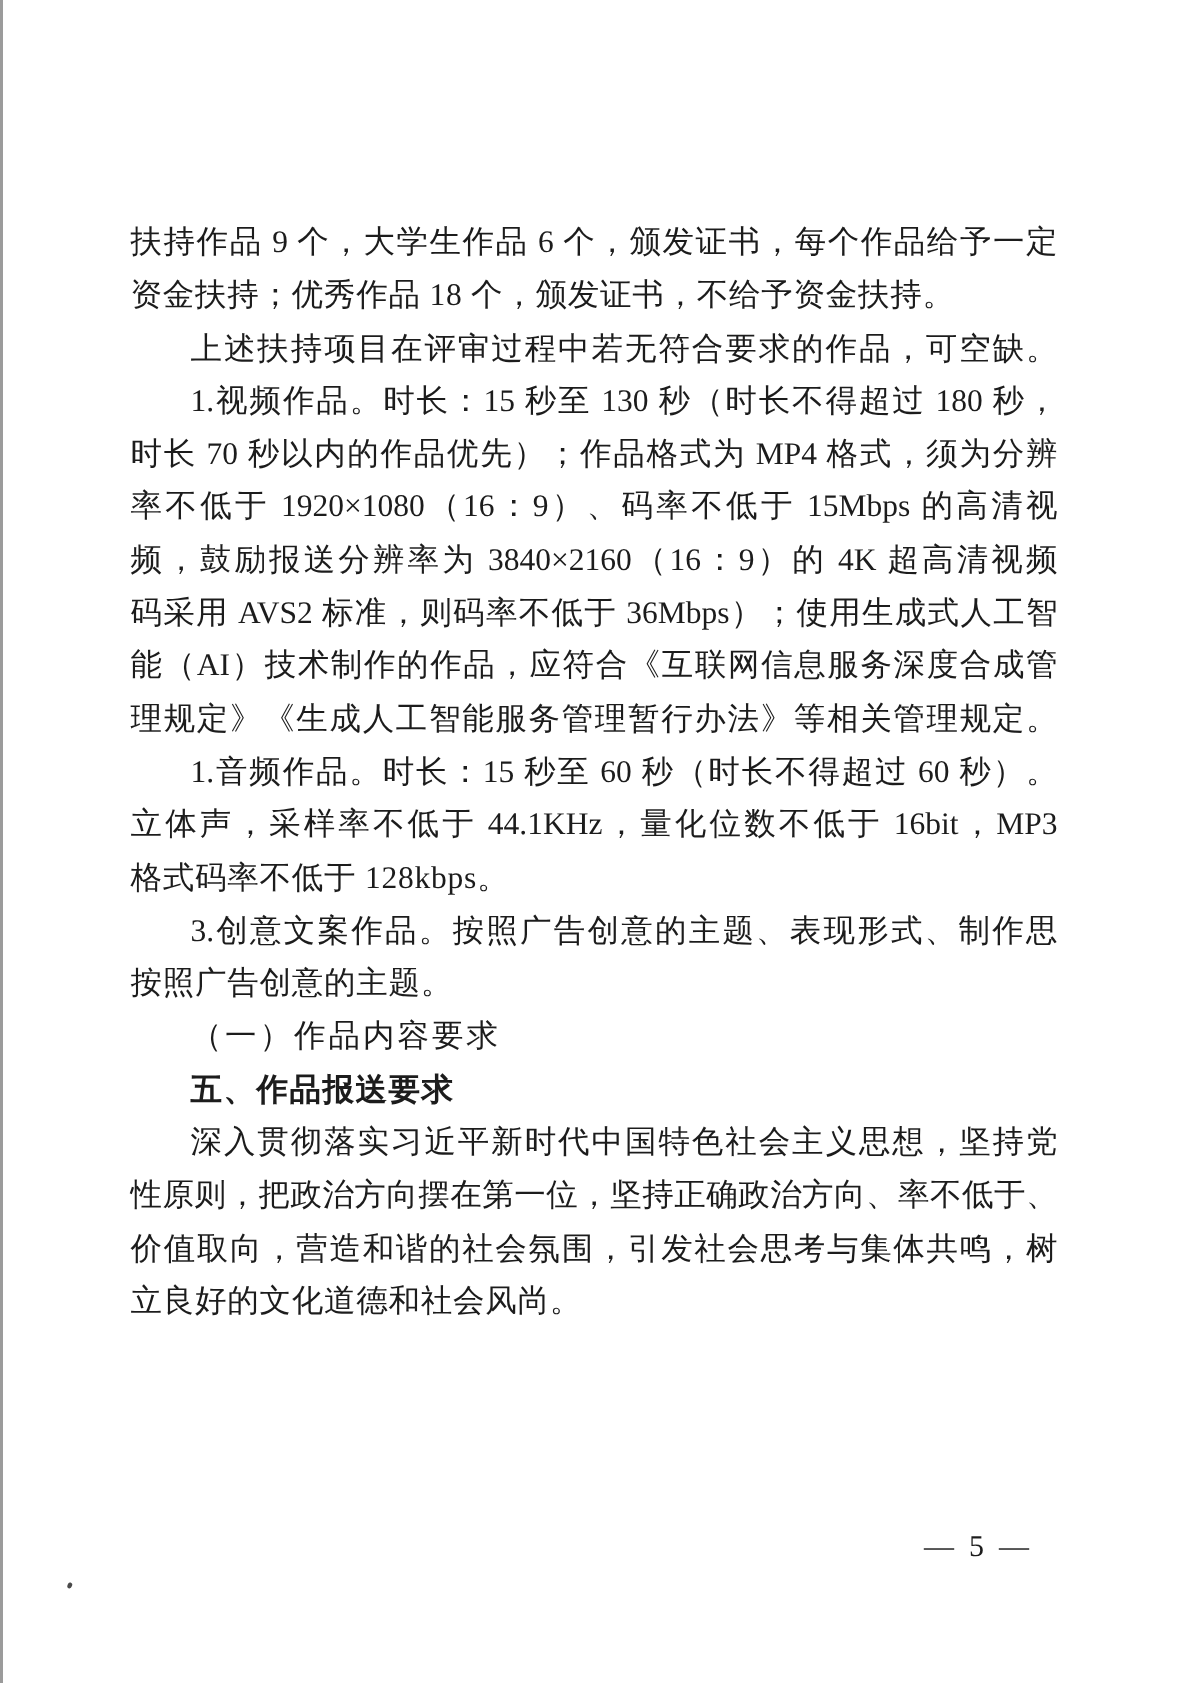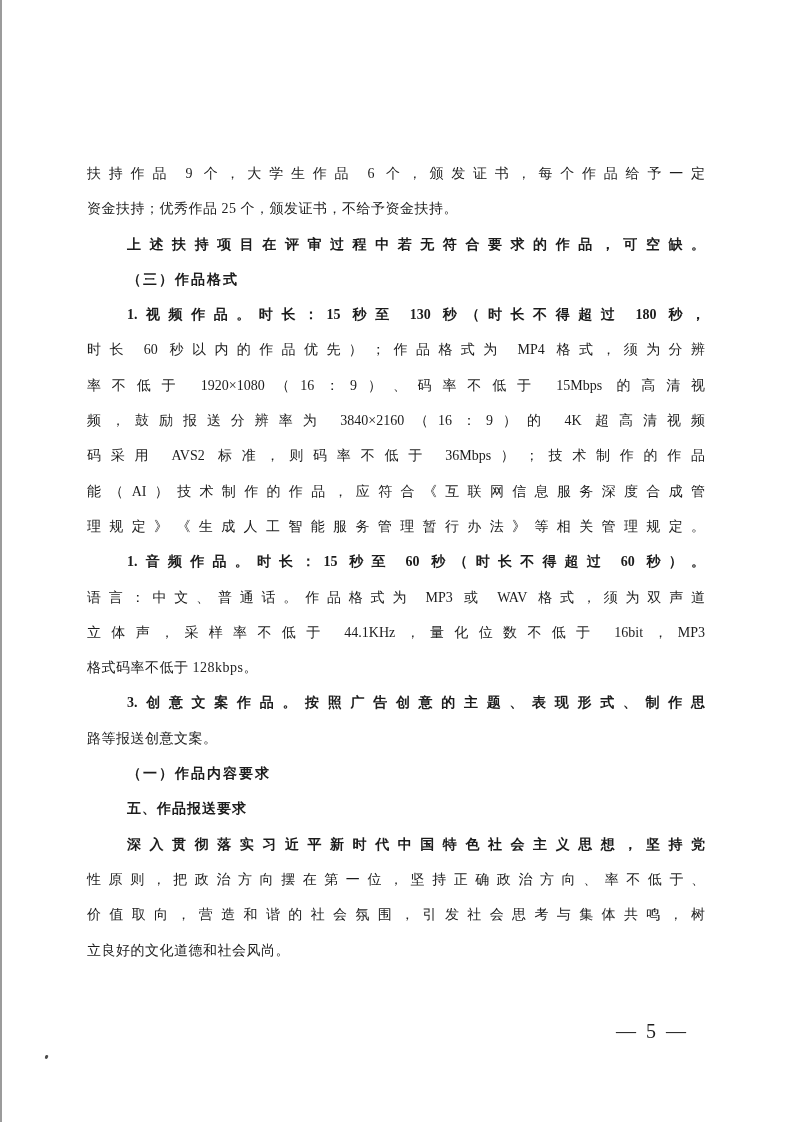--- a/index.html
+++ b/index.html
@@ -20,40 +20,39 @@
     position: absolute;
     left: 0;
     top: 0;
     width: 2px;
     height: 1122px;
     background: #9b9b9b;
   }
   .content {
     position: absolute;
     left: 87px;
-    top: 156px;
+    top: 144px;
     width: 618px;
-    font-size: 14px;
+    font-size: 21px;
   }
   .ln {
     height: 35.3px;
     line-height: 35.3px;
     white-space: nowrap;
     letter-spacing: 0.5px;
   }
   .j {
     white-space: normal;
     text-align: justify;
     text-align-last: justify;
     text-justify: inter-character;
     letter-spacing: 0;
   }
   .ind {
     text-indent: 40px;
-    font-weight: bold;
   }
   .heading-bold {
     font-family: "Liberation Sans", "DejaVu Sans", sans-serif;
     font-weight: 700;
     letter-spacing: 1px;
   }
   .kaiti {
     letter-spacing: 2px;
   }
   .page-number {
@@ -80,36 +79,34 @@
   }
 </style>
 </head>
 <body>
 
 <div class="page">
   <div class="edge-line"></div>
 
   <div class="content">
     <div class="ln j">扶持作品 9 个，大学生作品 6 个，颁发证书，每个作品给予一定</div>
-    <div class="ln">资金扶持；优秀作品 25 个，颁发证书，不给予资金扶持。</div>
+    <div class="ln">资金扶持；优秀作品 18 个，颁发证书，不给予资金扶持。</div>
     <div class="ln j ind">上述扶持项目在评审过程中若无符合要求的作品，可空缺。</div>
-    <div class="ln ind kaiti">（三）作品格式</div>
     <div class="ln j ind">1.视频作品。时长：15 秒至 130 秒（时长不得超过 180 秒，</div>
-    <div class="ln j">时长 60 秒以内的作品优先）；作品格式为 MP4 格式，须为分辨</div>
+    <div class="ln j">时长 70 秒以内的作品优先）；作品格式为 MP4 格式，须为分辨</div>
     <div class="ln j">率不低于 1920×1080（16：9）、码率不低于 15Mbps 的高清视</div>
     <div class="ln j">频，鼓励报送分辨率为 3840×2160（16：9）的 4K 超高清视频</div>
-    <div class="ln j">码采用 AVS2 标准，则码率不低于 36Mbps）；技术制作的作品</div>
+    <div class="ln j">码采用 AVS2 标准，则码率不低于 36Mbps）；使用生成式人工智</div>
     <div class="ln j">能（AI）技术制作的作品，应符合《互联网信息服务深度合成管</div>
     <div class="ln j">理规定》《生成人工智能服务管理暂行办法》等相关管理规定。</div>
     <div class="ln j ind">1.音频作品。时长：15 秒至 60 秒（时长不得超过 60 秒）。</div>
-    <div class="ln j">语言：中文、普通话。作品格式为 MP3 或 WAV 格式，须为双声道</div>
     <div class="ln j">立体声，采样率不低于 44.1KHz，量化位数不低于 16bit，MP3</div>
     <div class="ln">格式码率不低于 128kbps。</div>
     <div class="ln j ind">3.创意文案作品。按照广告创意的主题、表现形式、制作思</div>
-    <div class="ln">路等报送创意文案。</div>
+    <div class="ln">按照广告创意的主题。</div>
     <div class="ln ind kaiti">（一）作品内容要求</div>
     <div class="ln ind heading-bold">五、作品报送要求</div>
     <div class="ln j ind">深入贯彻落实习近平新时代中国特色社会主义思想，坚持党</div>
     <div class="ln j">性原则，把政治方向摆在第一位，坚持正确政治方向、率不低于、</div>
     <div class="ln j">价值取向，营造和谐的社会氛围，引发社会思考与集体共鸣，树</div>
     <div class="ln">立良好的文化道德和社会风尚。</div>
   </div>
 
   <div class="speck"></div>
 

